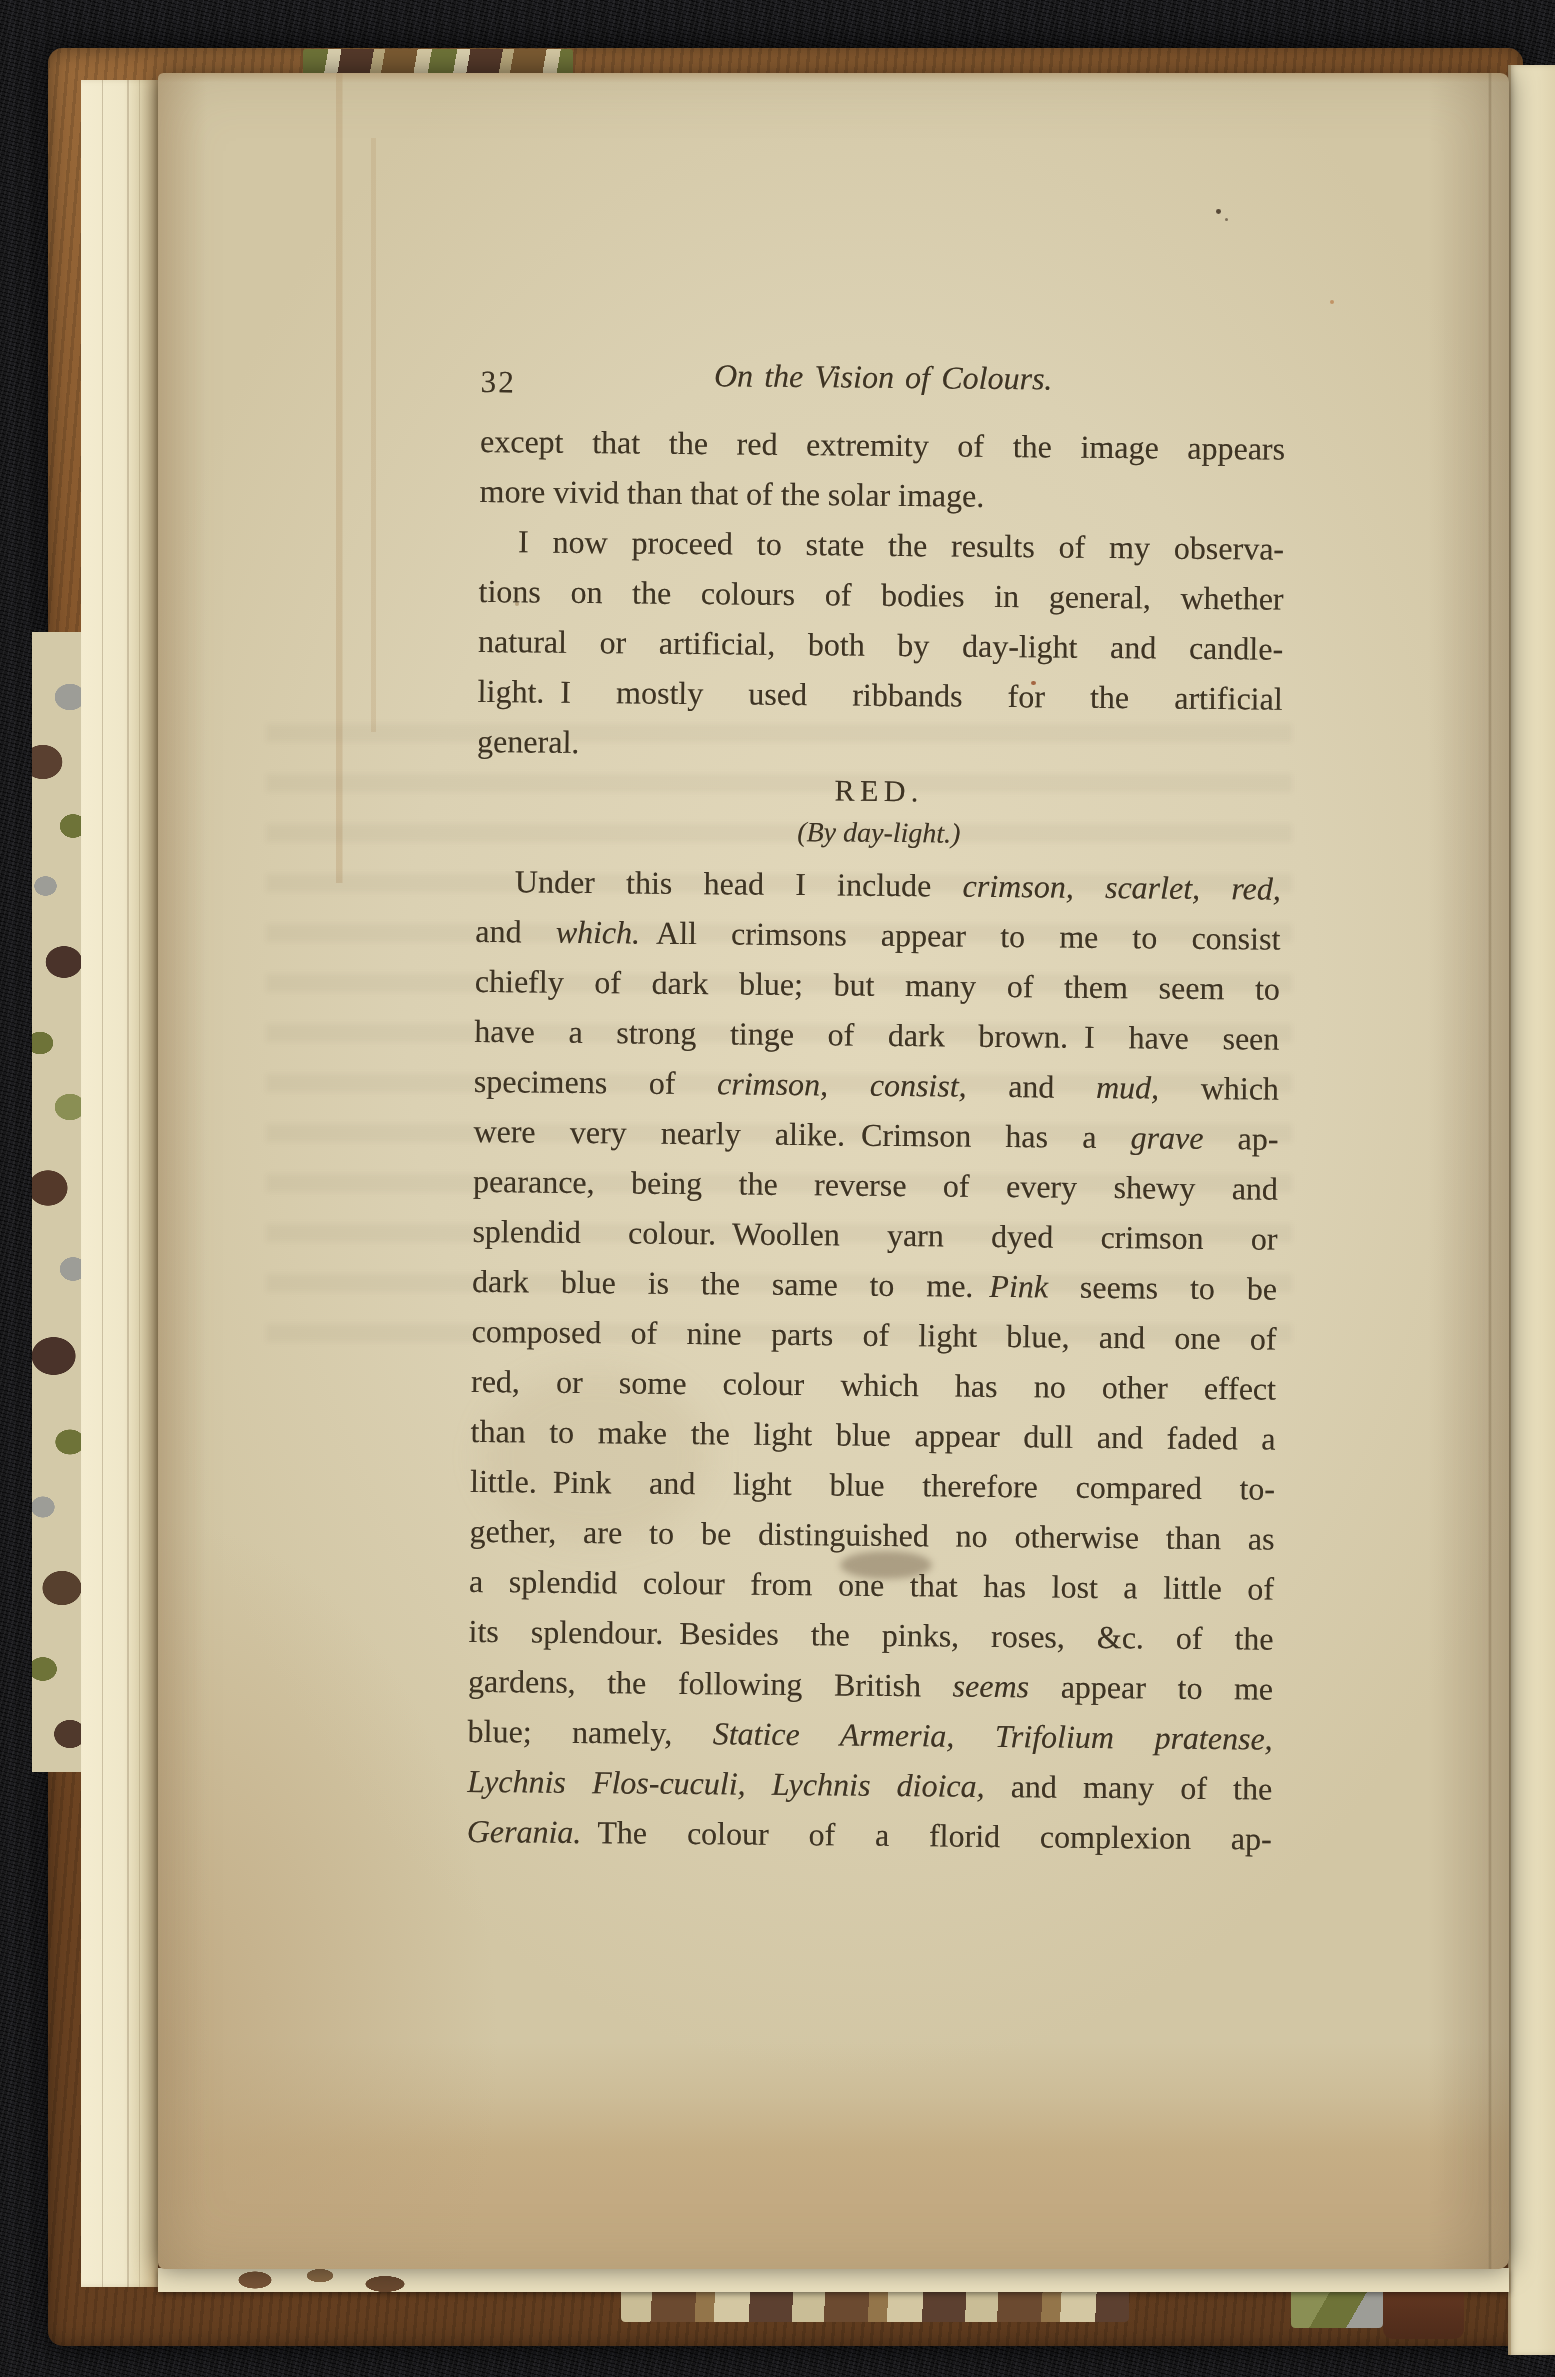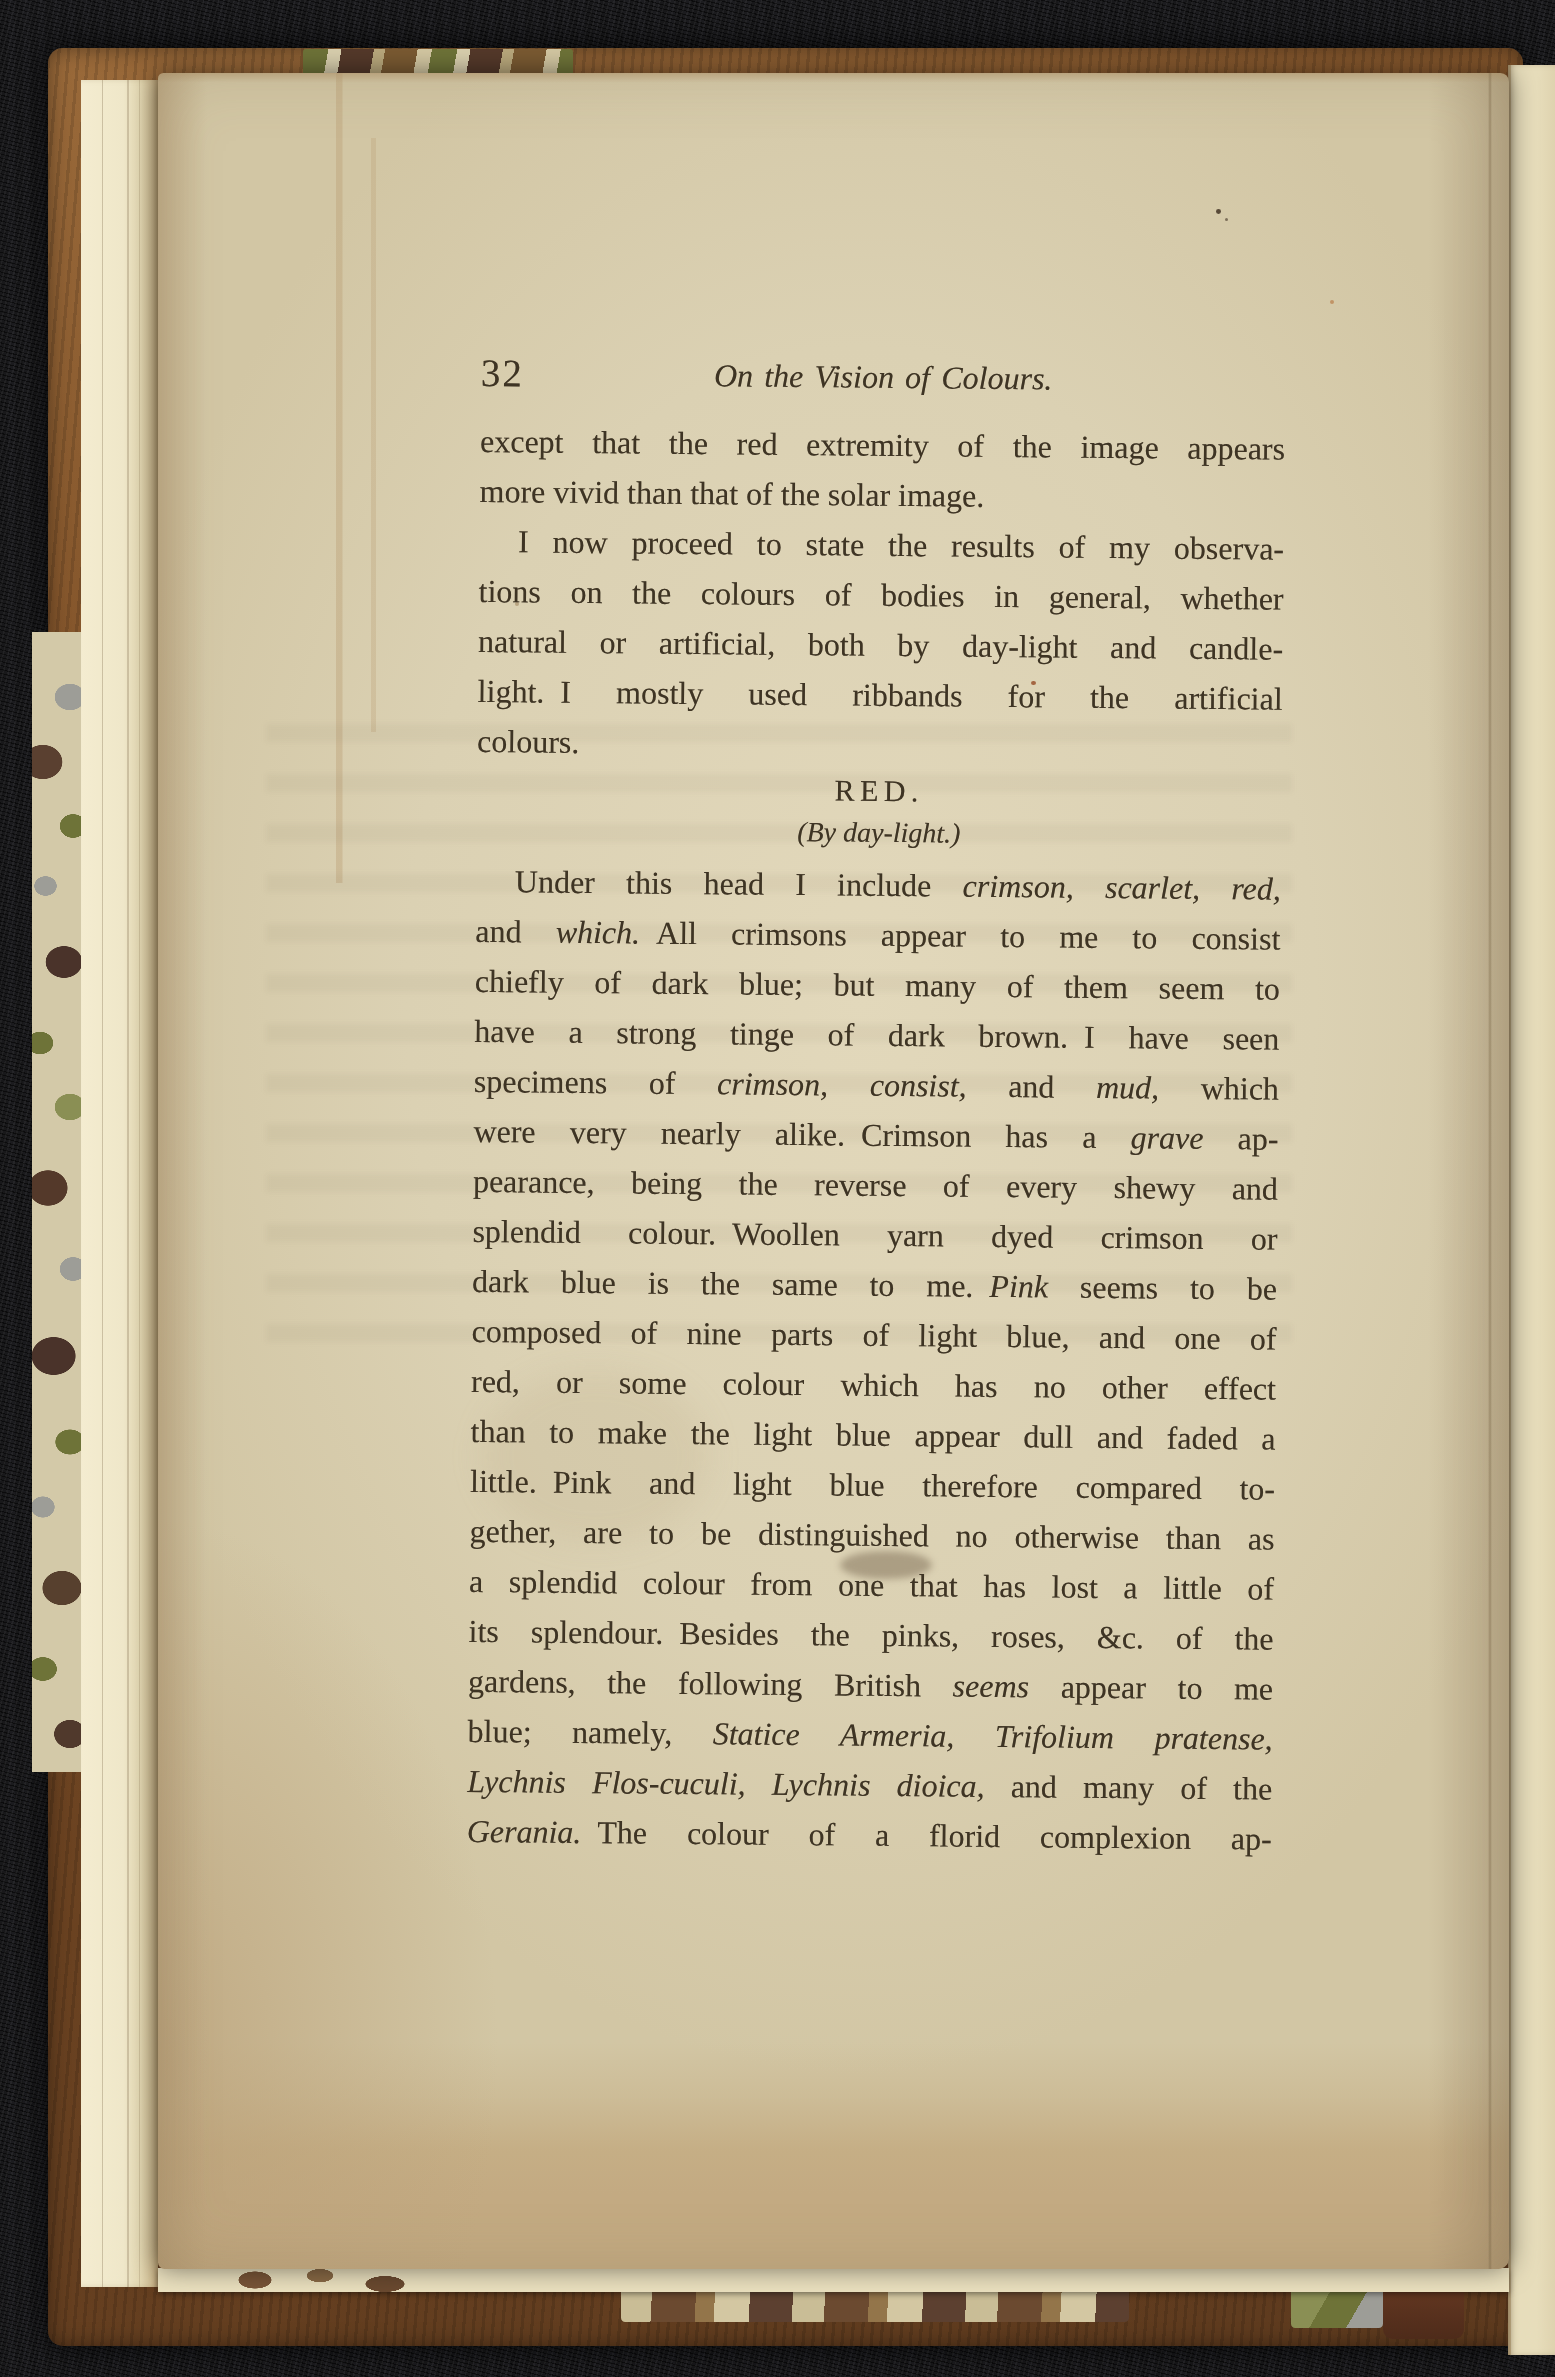--- a/index.html
+++ b/index.html
@@ -106,21 +106,21 @@
     background:rgba(92,74,52,.38);filter:blur(3.8px);}
   .blot{position:absolute;left:324px;top:1297px;width:227px;height:173px;border-radius:50%;
     background:rgba(182,160,124,.16);filter:blur(15px);}
 
   
   .textblock{position:absolute;left:323px;top:275px;width:805px;
     transform:rotate(0.55deg);transform-origin:0 0;
     color:#3e3424;font-size:32px;line-height:50px;
     text-shadow:0 0 0.5px rgba(62,52,36,.45);}
   .header{position:relative;height:50px;}
-  .page-number{position:absolute;left:0;top:0;font-size:39px;letter-spacing:2.2px;}
+  .page-number{position:absolute;left:0;top:9px;font-size:31px;letter-spacing:2.2px;}
   .running-title{display:block;text-align:center;font-style:italic;font-size:32px;word-spacing:3.2px;}
   .para{margin:0;}
   .para0{margin-top:18.4px;}
   .line{text-align:justify;text-align-last:justify;white-space:normal;}
   .line.pend{text-align-last:left;}
   .line.indent{text-indent:39px;}
   .section-heading{line-height:42px;text-align:center;font-size:30px;letter-spacing:5.4px;}
   .section-subheading{line-height:42px;text-align:center;font-style:italic;font-size:28px;}
   .para2{margin-top:5.4px;}
   i{font-style:italic;}
@@ -157,21 +157,21 @@
       </div>
       <div class="para para0">
           <div class="line"><span>except that the red extremity of the image appears</span></div>
           <div class="line pend"><span>more vivid than that of the solar image.</span></div>
         </div>
       <div class="para">
           <div class="line indent"><span>I now proceed to state the results of my observa-</span></div>
           <div class="line"><span>tions on the colours of bodies in general, whether</span></div>
           <div class="line"><span>natural or artificial, both by day-light and candle-</span></div>
           <div class="line"><span>light. I mostly used ribbands for the artificial</span></div>
-          <div class="line pend"><span>colours.</span></div>
+          <div class="line pend"><span>general.</span></div>
         </div>
       <div class="section-heading">RED.</div>
       <div class="section-subheading">(By day-light.)</div>
       <div class="para para2">
           <div class="line indent"><span>Under this head I include </span><i>crimson,</i><span> </span><i>scarlet,</i><span> </span><i>red,</i></div>
           <div class="line"><span>and </span><i>which.</i><span> All crimsons appear to me to consist</span></div>
           <div class="line"><span>chiefly of dark blue; but many of them seem to</span></div>
           <div class="line"><span>have a strong tinge of dark brown. I have seen</span></div>
           <div class="line"><span>specimens of </span><i>crimson,</i><span> </span><i>consist,</i><span> and </span><i>mud,</i><span> which</span></div>
           <div class="line"><span>were very nearly alike. Crimson has a </span><i>grave</i><span> ap-</span></div>

